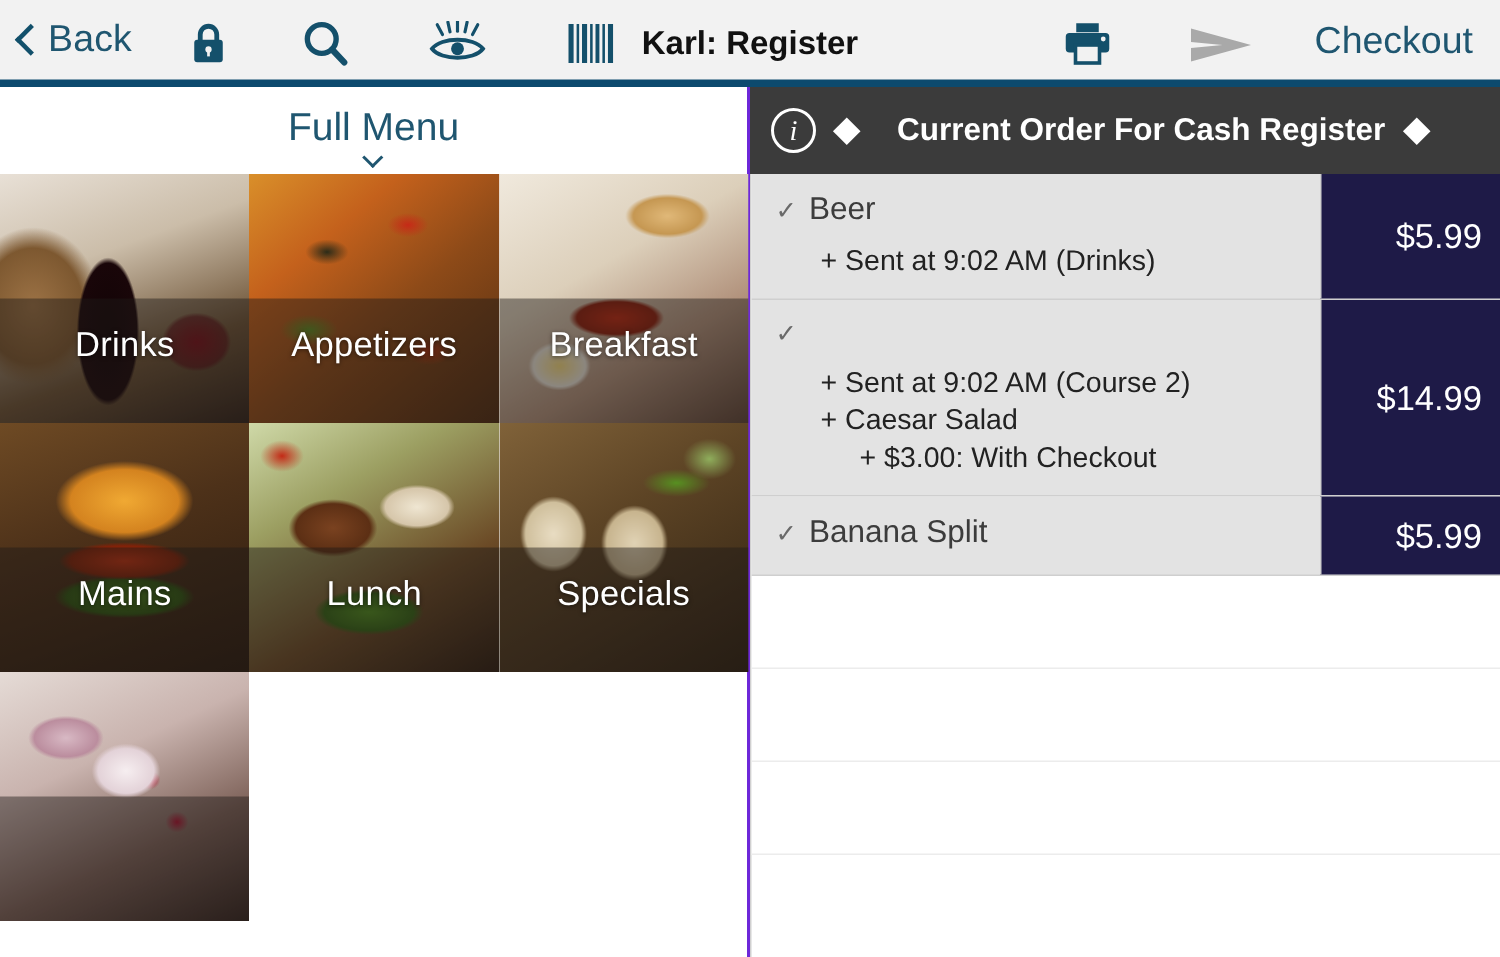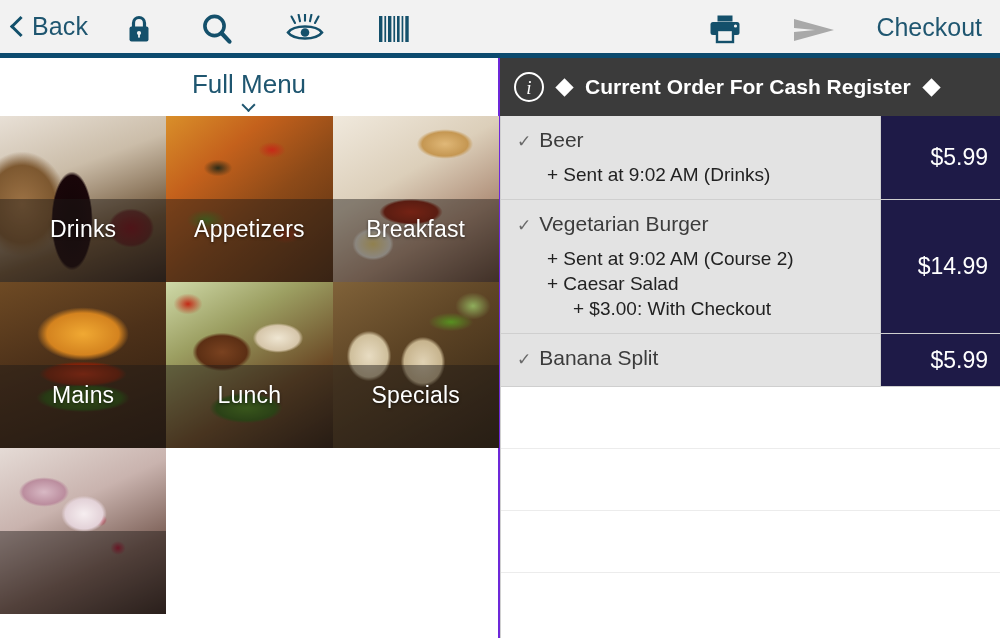--- a/index.html
+++ b/index.html
@@ -271,20 +271,21 @@
   .diamond {
     width: 13px; height: 13px;
     background: #ffffff;
     transform: rotate(45deg);
     flex: 0 0 auto;
   }
   .order-header-title {
     font-size: 21px;
     font-weight: bold;
     white-space: nowrap;
+    margin-left: 13px;
   }
 
   .order-list {
     flex: 1;
     position: relative;
     overflow: hidden;
     border-left: 1px solid #d0d0d0;
     background: #ffffff;
   }
 
@@ -399,20 +400,21 @@
           <rect x="7.4" y="2" width="1.7" height="26"></rect>
           <rect x="11" y="2" width="3.4" height="26"></rect>
           <rect x="16.4" y="2" width="1.7" height="26"></rect>
           <rect x="20" y="2" width="2.6" height="26"></rect>
           <rect x="24.6" y="2" width="1.7" height="26"></rect>
           <rect x="28.3" y="2" width="3.4" height="26"></rect>
         </g>
       </svg>
     </div>
 
+    <div class="tb-title">Karl: Register</div>
 
     <div class="tb-icon tb-print">
       <svg width="32" height="30" viewBox="0 0 32 30">
         <rect x="8.5" y="1.5" width="15" height="6" fill="#14506b"></rect>
         <rect x="1.5" y="8" width="29" height="13" rx="2.5" fill="#14506b"></rect>
         <rect x="8" y="16" width="16" height="12" fill="#f2f2f2" stroke="#14506b" stroke-width="2.4"></rect>
         <circle cx="26.5" cy="12" r="1.6" fill="#f2f2f2"></circle>
       </svg>
     </div>
 
@@ -503,21 +505,20 @@
               <div class="order-mod">+ Sent at 9:02 AM (Drinks)</div>
             </div>
           </div>
           <div class="order-price">$5.99</div>
         </div>
 
         <div class="order-row">
           <div class="order-row-main">
             <div class="order-item-title">
               <span class="order-check">✓</span>
-              <span>Vegetarian Burger</span>
             </div>
             <div class="order-mods">
               <div class="order-mod">+ Sent at 9:02 AM (Course 2)</div>
               <div class="order-mod">+ Caesar Salad</div>
               <div class="order-mod indent">+ $3.00: With Checkout</div>
             </div>
           </div>
           <div class="order-price">$14.99</div>
         </div>
 

